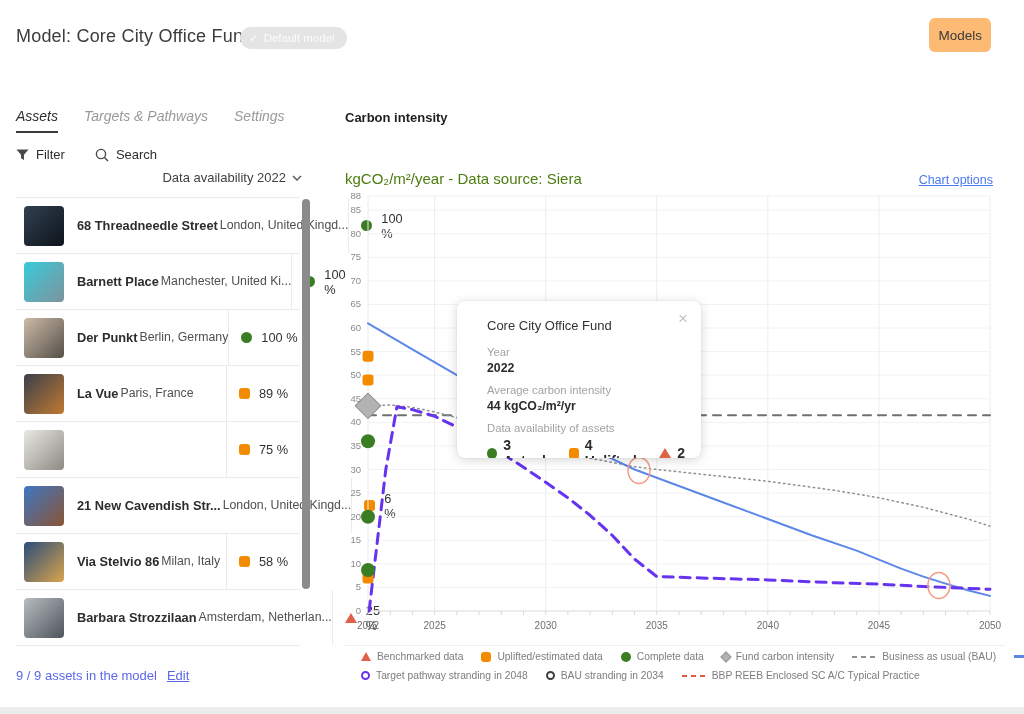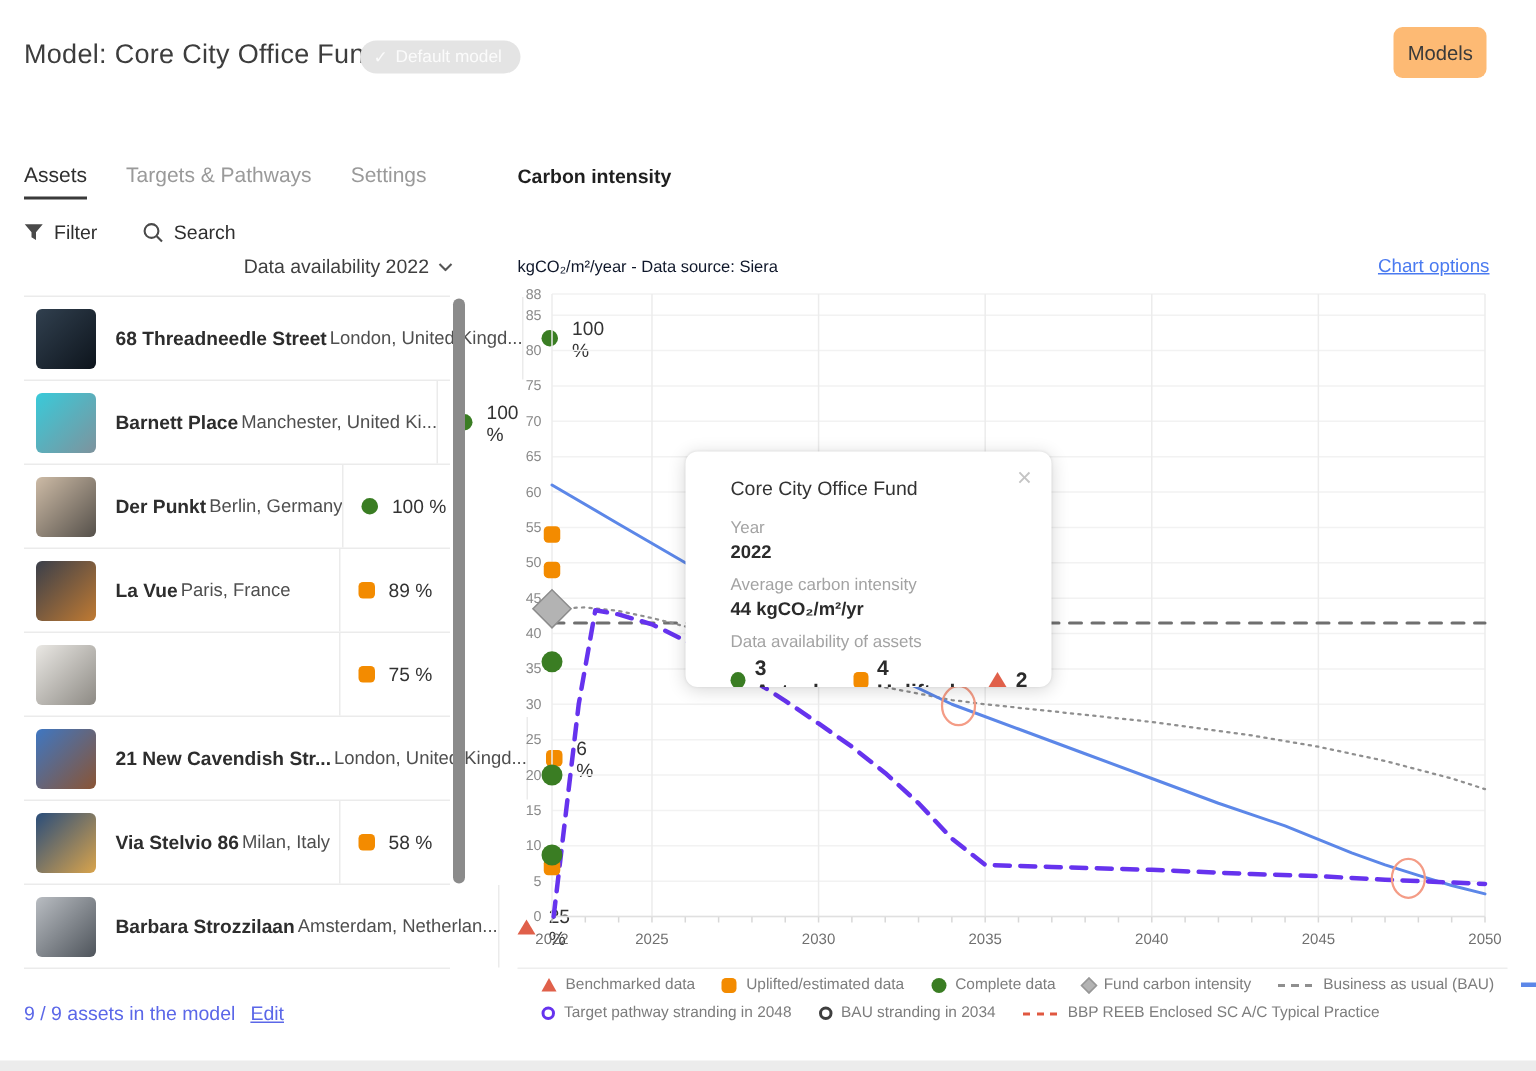--- a/index.html
+++ b/index.html
@@ -9,21 +9,21 @@
   
   .header { position:absolute; left:0; top:0; width:1024px; height:72px; }
   .page-title { position:absolute; left:16px; top:26px; font-size:18px; color:#3d3d3d; letter-spacing:.2px; }
   .default-badge { position:absolute; left:240px; top:27px; background:#e4e4e4; color:#fbfbfb; font-size:11.5px;
     border-radius:11px; padding:4px 12px 4px 9px; display:flex; align-items:center; gap:5px; }
   .models-btn { position:absolute; right:33px; top:18px; background:#fdba74; border:none; border-radius:6px;
     height:34px; padding:0 9px; font-size:13.5px; color:#3a3a3a; font-family:inherit; cursor:pointer; }
 
   
   .tabs { position:absolute; left:16px; top:108px; display:flex; gap:26px; font-size:14px; }
-  .tab { color:#9a9a9a; padding-bottom:7px; cursor:pointer; }
+  .tab { color:#9a9a9a; padding-bottom:7px; cursor:pointer;font-style:italic; }
   .tab.active { color:#2e2e2e; border-bottom:2px solid #3a3a3a; }
   .toolbar { position:absolute; left:16px; top:147px; display:flex; gap:30px; align-items:center; font-size:13px; color:#2f2f2f; }
   .tool-item { display:flex; align-items:center; gap:7px; cursor:pointer; }
   .avail { position:absolute; left:16px; top:170px; width:286px; text-align:right; font-size:13px; color:#3f3f3f;
     display:flex; justify-content:flex-end; align-items:center; gap:6px; cursor:pointer; }
 
   
   .asset-panel { position:absolute; left:16px; top:197px; width:284px; border-top:1px solid #ebebeb; }
   .asset-row { display:flex; height:56px; border-bottom:1px solid #ebebeb; align-items:stretch; cursor:pointer; }
   .a-main { flex:0 0 210px; display:flex; align-items:center; gap:13px; padding-left:8px; }
@@ -39,21 +39,21 @@
   .st-benchmarked { width:0; height:0; flex:0 0 0; border-left:6px solid transparent; border-right:6px solid transparent; border-bottom:10px solid #e0604a; background:none; }
   .scrollbar-track { position:absolute; left:302px; top:198px; width:8px; height:446px; }
   .scrollbar-thumb { position:absolute; left:0; top:1px; width:8px; height:390px; background:#8b8b8b; border-radius:4px; cursor:pointer; }
   .list-footer { position:absolute; left:16px; top:668px; font-size:13px; color:#5b67e8; display:flex; gap:10px; }
   .edit-link { text-decoration:underline; cursor:pointer; }
 
   
   .right { position:absolute; left:345px; top:108px; width:670px; height:590px; }
   .chart-title { position:absolute; left:0; top:2px; font-size:13px; font-weight:bold; color:#1f1f1f; }
   .head-row { position:absolute; left:0; top:62px; width:648px; display:flex; justify-content:space-between; align-items:baseline; }
-  .subtitle { font-size:11px; color:#0f172a; }
+  .subtitle { font-size:15px; color:#4d7c0f; }
   .chart-options { font-size:12.5px; color:#4a7af0; text-decoration:underline; cursor:pointer; }
   #chart-svg { position:absolute; left:0; top:84px; }
   .ax { font-size:9.5px; fill:#8a8a8a; font-family:"Liberation Sans",sans-serif; }
   .axx { font-size:10px; fill:#6f6f6f; font-family:"Liberation Sans",sans-serif; }
   .chart-bottom-border { position:absolute; left:0; top:537px; width:660px; border-bottom:1px solid #eeeeee; }
 
   
   .tooltip { position:absolute; left:112px; top:193px; width:244px; height:157px; background:#ffffff; border-radius:8px;
     box-shadow:0 2px 12px rgba(0,0,0,.16), 0 0 2px rgba(0,0,0,.08); padding:17px 16px 10px 30px; overflow:hidden; }
   .tt-close { position:absolute; right:13px; top:9px; font-size:17px; color:#c4c4c4; cursor:pointer; line-height:1; }

